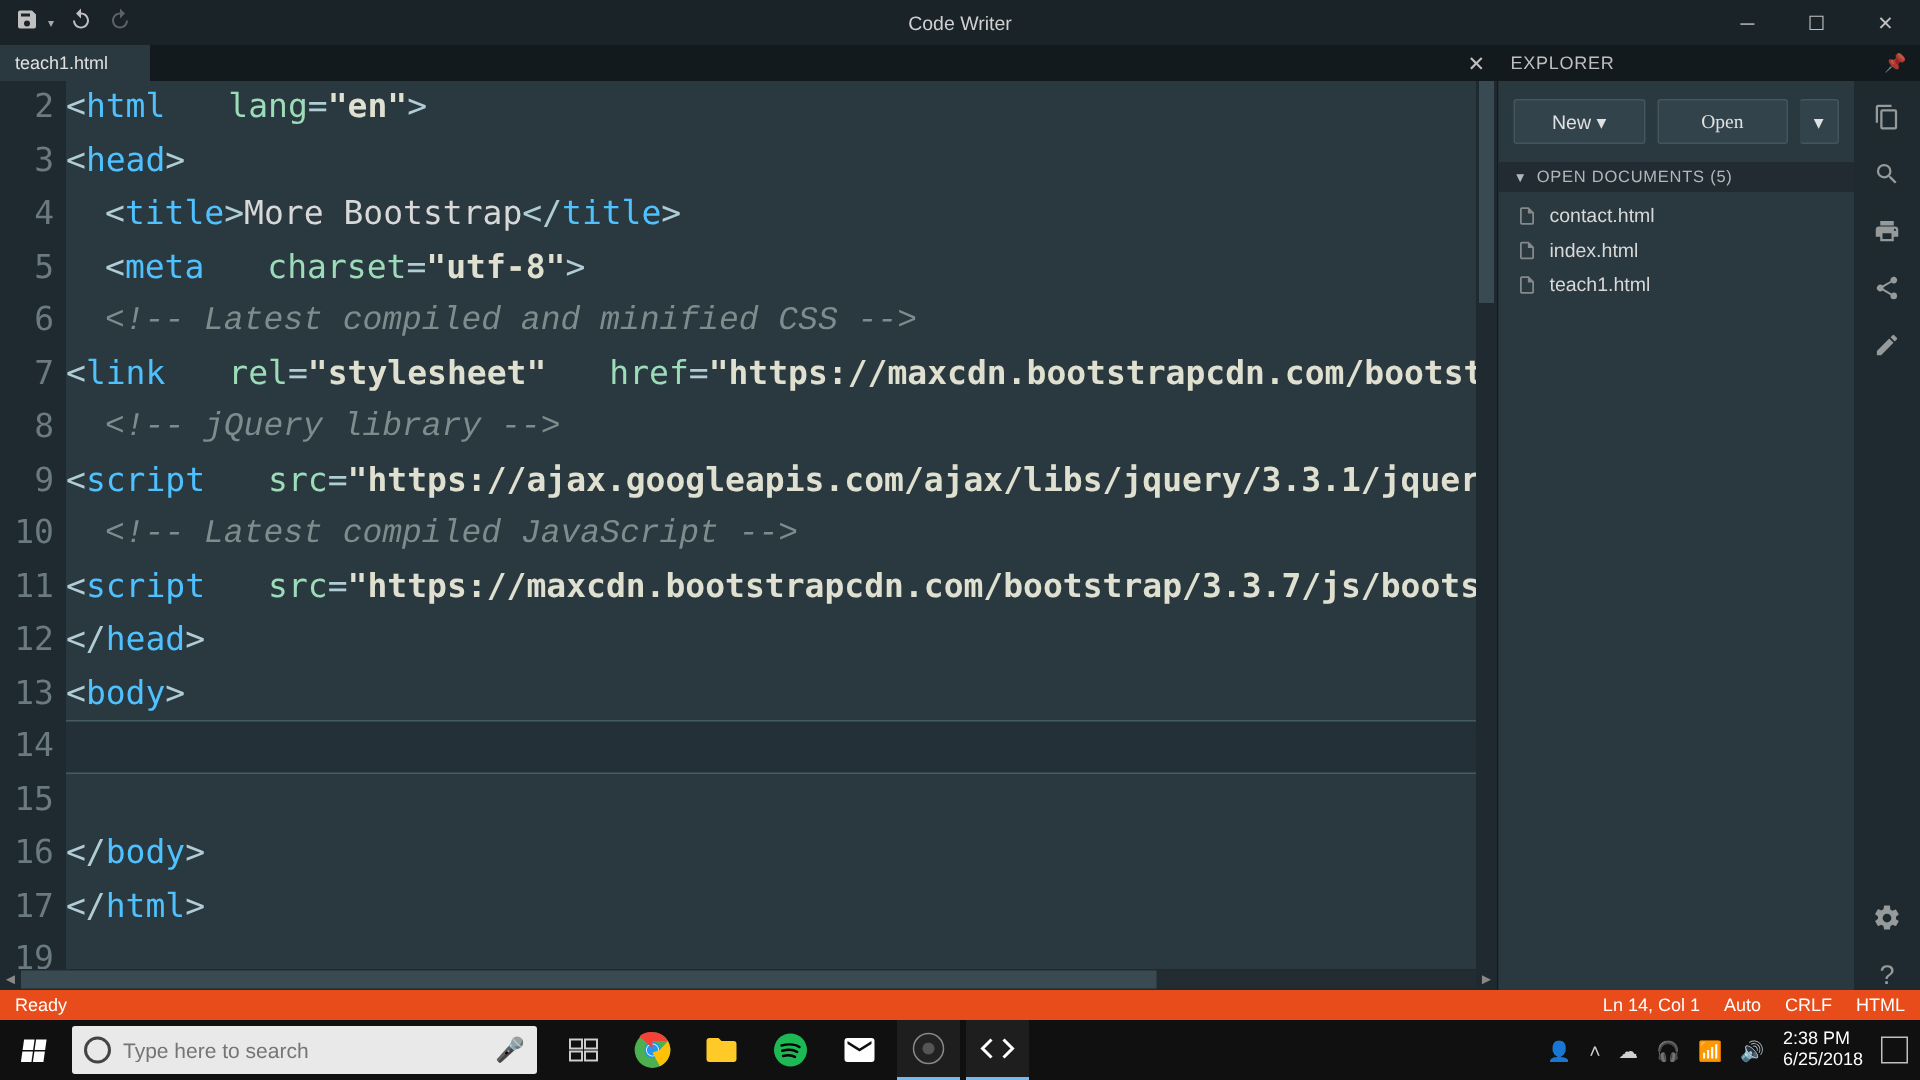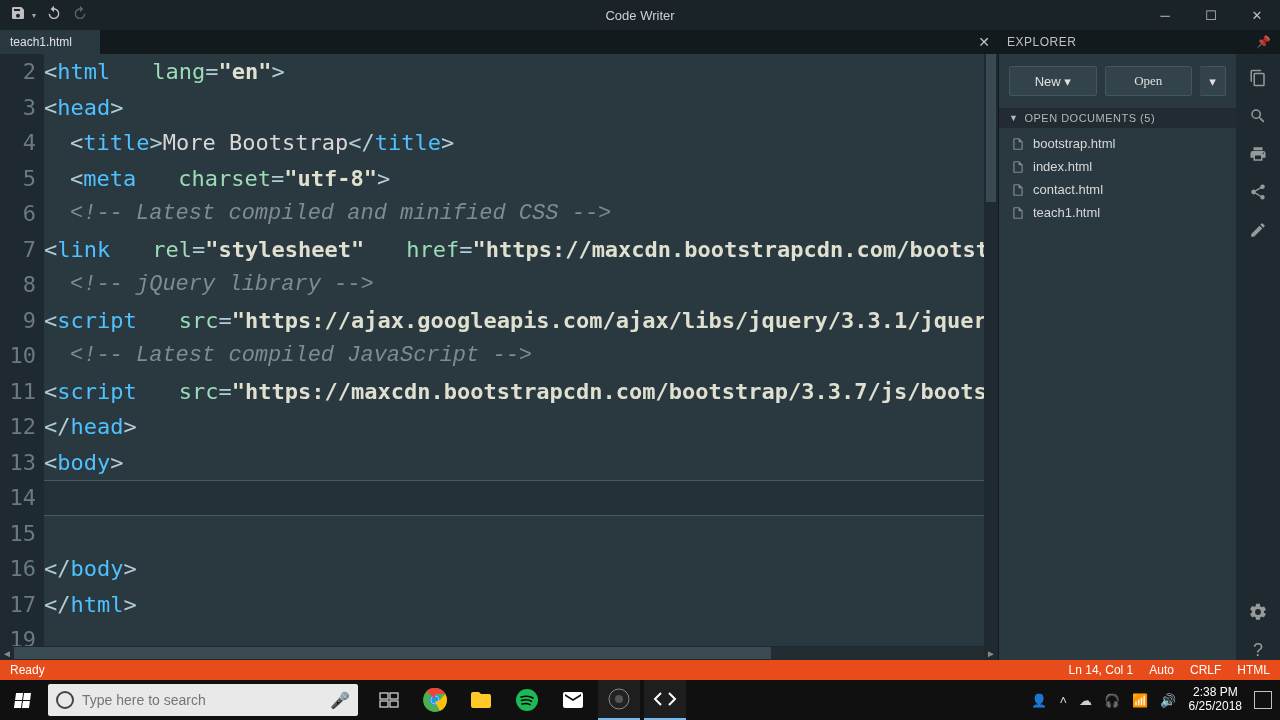--- a/index.html
+++ b/index.html
@@ -234,21 +234,21 @@
     padding: 0 8px;
     gap: 8px; margin-left:4px;
   }
   .search .circle { width:18px;height:18px;border:2px solid #444;border-radius:50%;}
   .search input { border:none; background:transparent; flex:1; font-size:14px; color:#555; outline:none;}
   .search .mic { color:#666; font-size:16px;}
   .task-icons { display:flex; align-items:center; gap:4px; margin-left:10px;}
   .task-icons .ticon { width:42px; height:40px; display:flex; align-items:center; justify-content:center;}
   .task-icons .ticon.active { border-bottom: 2px solid #76b9ed; background: rgba(255,255,255,.06);}
   .tray { margin-left:auto; display:flex; align-items:center; gap:12px; padding-right:8px; font-size:12px;}
-  .tray .clock { text-align:center; line-height:1.15;}
+  .tray .clock { text-align:left; line-height:1.15;}
   .tray .notif { width:18px;height:18px; border:1px solid #c0c0c0; position:relative;}
   .tray .sys-ic { font-size:13px; color:#d0d0d0; }
 
   
   .row-tabs { display:flex; height:24px; }
   .row-tabs .tabstrip { flex:1; }
   .row-tabs .explorer-titlebar { width:282px; border-left:1px solid #121a1e;}
 
   .editor-wrap { flex:1; display:flex; flex-direction:column; min-width:0;}
 </style>
@@ -340,38 +340,32 @@
       </div>
       <div class="section-head">
         <span class="tri">▼</span>
         <span>OPEN DOCUMENTS (5)</span>
       </div>
       <div class="doc-list" id="doclist">
           <div class="doc-item">
             <span class="file-ico"><svg viewBox="0 0 24 24" width="14" height="14" fill="#c0c0c0">
                 <path d="M14 2H6a2 2 0 0 0-2 2v16a2 2 0 0 0 2 2h12a2 2 0 0 0 2-2V8l-6-6zM6 20V4h7v5h5v11H6z"></path>
               </svg></span>
-            <span>bootstrap.html</span>
+            <span>contact.html</span>
           </div>
           <div class="doc-item">
             <span class="file-ico"><svg viewBox="0 0 24 24" width="14" height="14" fill="#c0c0c0">
                 <path d="M14 2H6a2 2 0 0 0-2 2v16a2 2 0 0 0 2 2h12a2 2 0 0 0 2-2V8l-6-6zM6 20V4h7v5h5v11H6z"></path>
               </svg></span>
             <span>index.html</span>
           </div>
           <div class="doc-item">
             <span class="file-ico"><svg viewBox="0 0 24 24" width="14" height="14" fill="#c0c0c0">
                 <path d="M14 2H6a2 2 0 0 0-2 2v16a2 2 0 0 0 2 2h12a2 2 0 0 0 2-2V8l-6-6zM6 20V4h7v5h5v11H6z"></path>
               </svg></span>
-            <span>contact.html</span>
-          </div>
-          <div class="doc-item">
-            <span class="file-ico"><svg viewBox="0 0 24 24" width="14" height="14" fill="#c0c0c0">
-                <path d="M14 2H6a2 2 0 0 0-2 2v16a2 2 0 0 0 2 2h12a2 2 0 0 0 2-2V8l-6-6zM6 20V4h7v5h5v11H6z"></path>
-              </svg></span>
             <span>teach1.html</span>
           </div>
         </div>
     </div>
     <div class="side-icons">
       <span class="ic">
           <svg viewBox="0 0 24 24" width="18" height="18" fill="#c0c0c0">
             <path d="M16 1H4a2 2 0 0 0-2 2v14h2V3h12V1zm3 4H8a2 2 0 0 0-2 2v14a2 2 0 0 0 2 2h11a2 2 0 0 0 2-2V7a2 2 0 0 0-2-2zm0 16H8V7h11v14z"></path>
           </svg>
         </span>

